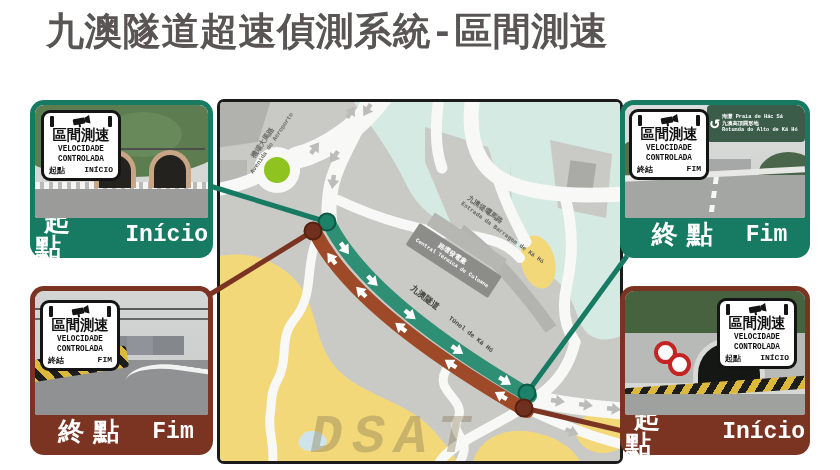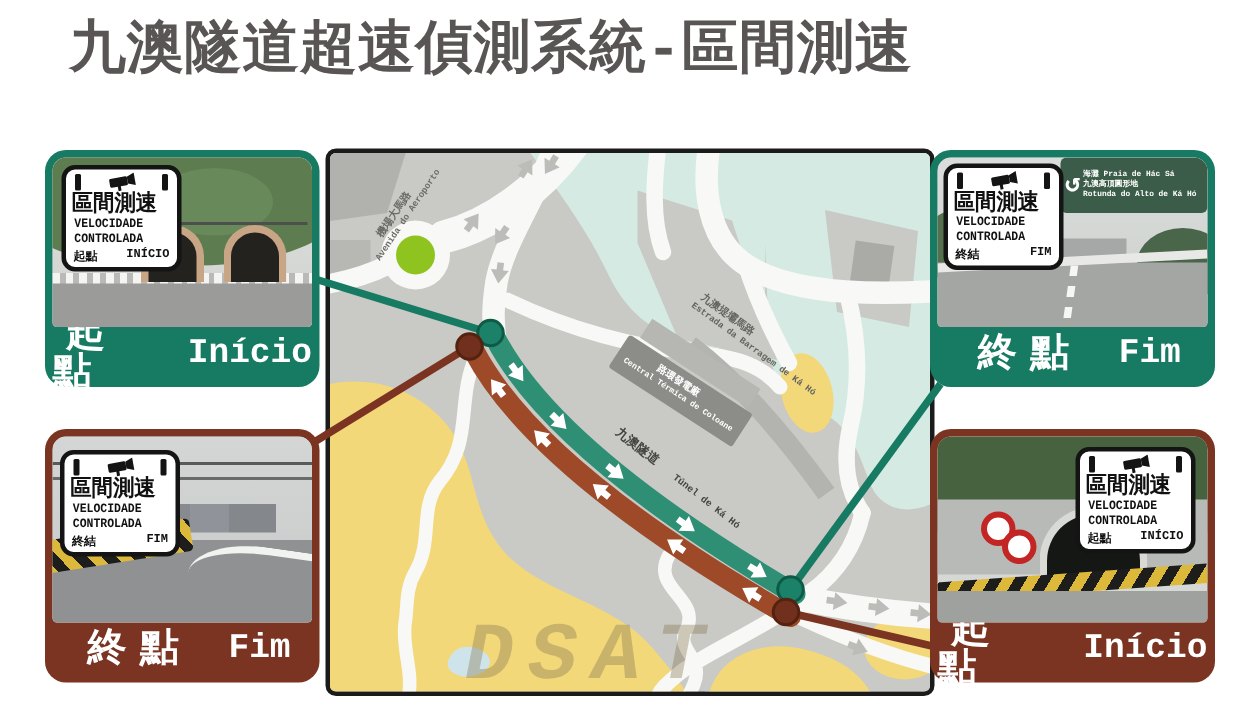--- a/index.html
+++ b/index.html
@@ -21,21 +21,21 @@
   .photo{position:relative;overflow:hidden;border-radius:9px 9px 3px 3px;height:calc(100% - 35px);background:#d6d8d5;}
   .bar{height:35px;display:flex;align-items:center;justify-content:center;gap:24px;}
   .bar .zh{color:#fff;font-weight:bold;font-size:26px;letter-spacing:9px;line-height:1;text-indent:9px;}
   .bar .pt{color:#fff;font-weight:bold;font-size:23px;line-height:1;}
   #panel-tl{left:30px;top:100px;width:183px;height:158px;}
   #panel-tr{left:620px;top:100px;width:190px;height:158px;}
   #panel-bl{left:30px;top:286px;width:183px;height:169px;}
   #panel-br{left:620px;top:286px;width:190px;height:169px;}
   
   .speed-sign{position:absolute;width:80px;background:#fff;border:3px solid #141414;border-radius:9px;
-              padding:1px 2px 2px;z-index:6;text-align:left;box-sizing:border-box;color:#111;}
+              padding:1px 2px 2px;z-index:6;text-align:center;box-sizing:border-box;color:#111;}
   .ss-top{display:flex;align-items:center;justify-content:space-between;padding:1px 4px 0;height:13px;}
   .vbar{width:4px;height:11px;background:#141414;border-radius:1px;}
   .ss-zh{font-size:15px;font-weight:bold;line-height:1.15;white-space:nowrap;transform:scaleX(0.95);}
   .ss-l{font-size:8.5px;font-weight:bold;line-height:1.12;transform:scaleX(0.9);white-space:nowrap;}
   .ss-pts{display:flex;justify-content:space-between;font-size:8px;font-weight:bold;padding:1px 3px 0;}
   
   .abs{position:absolute;}
   
   .tl-sky{inset:0;background:linear-gradient(#dedfdc,#cfd3cf);}
   .tl-mtn{left:-12%;top:-18%;width:125%;height:82%;background:#5d7c50;border-radius:0 0 46% 38%;}

